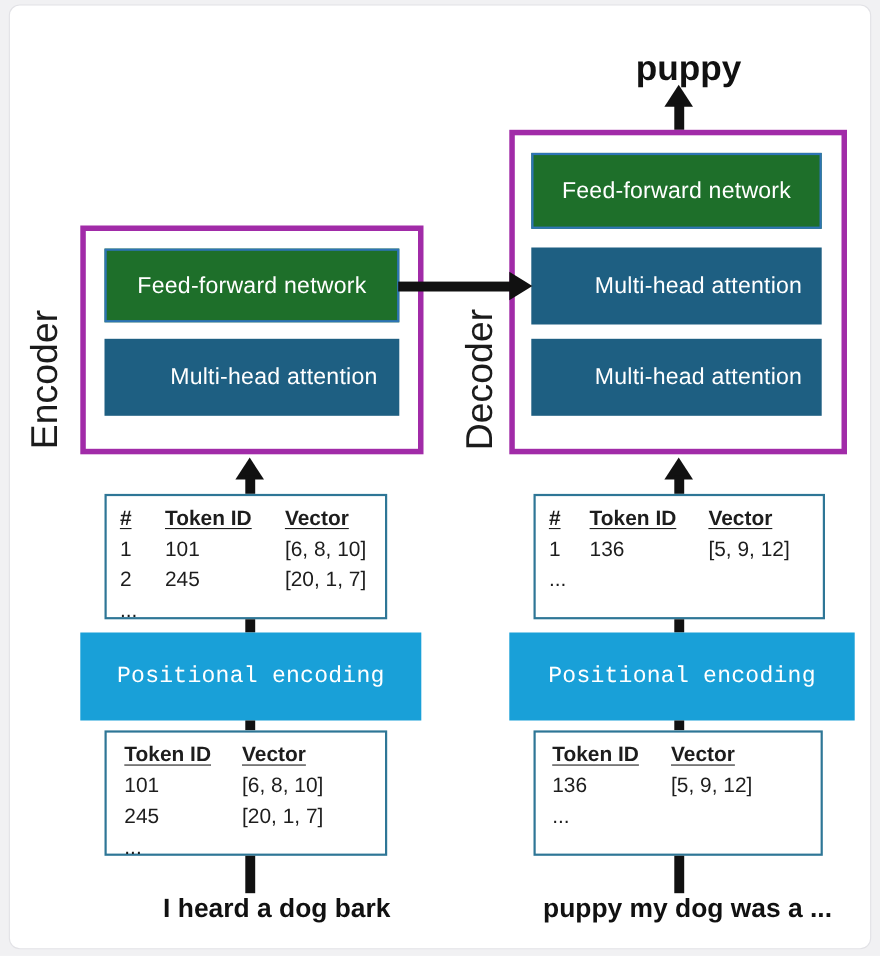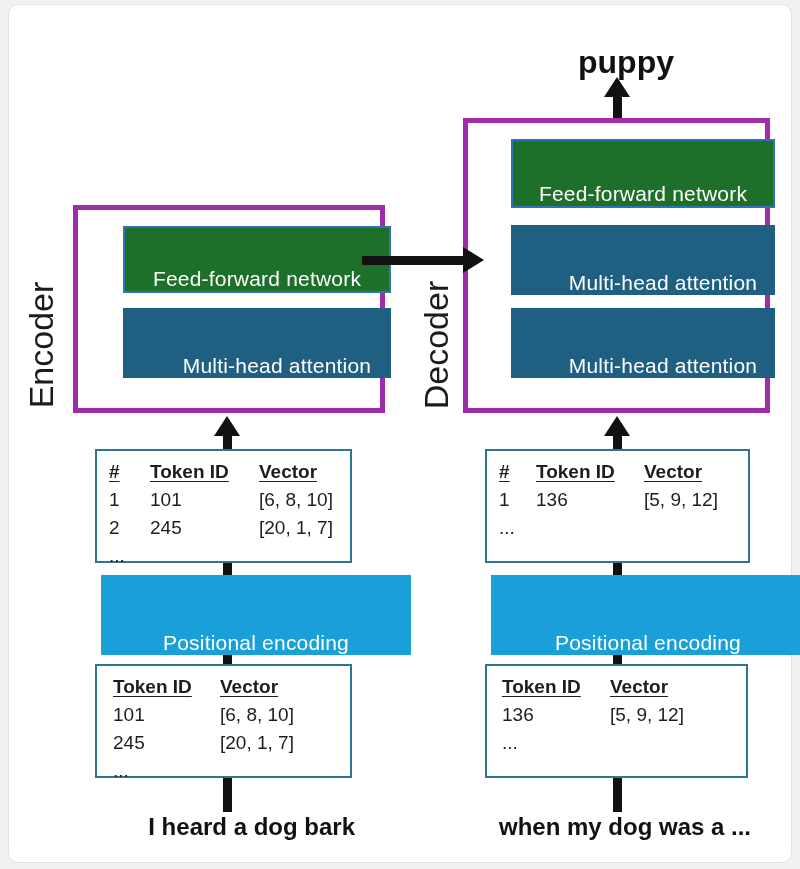--- a/index.html
+++ b/index.html
@@ -16,26 +16,26 @@
   .abs{position:absolute;}
 
   
   .block-frame{
     position:absolute;background:#ffffff;
     border:5px solid var(--purple,#A12BA8);
     box-sizing:border-box;
   }
   
   .layer{
-    position:absolute;display:flex;align-items:flex-end;justify-content:center;
-    color:#ffffff;font-size:21px;letter-spacing:.2px;box-sizing:border-box;margin-left:28px;
+    position:absolute;display:flex;align-items:center;justify-content:center;
+    color:#ffffff;font-size:21px;letter-spacing:.2px;box-sizing:border-box;
   }
   .layer.green{background:var(--green,#1E6F2A);border:2px solid var(--green-border,#2E74B5);}
   .layer.blue{background:var(--dark-blue,#1E5F82);padding-left:40px;}
-  .layer.cyan{background:var(--cyan,#19A0D8);}
+  .layer.cyan{background:var(--cyan,#19A0D8);font-family:Liberation Mono, monospace;}
 
   
   .side-label{
     position:absolute;width:200px;height:42px;line-height:42px;
     text-align:center;font-size:34px;color:#1b1b1b;
     transform:rotate(-90deg);
   }
 
   
   .stem{position:absolute;background:var(--arrow,#111111);}
@@ -197,13 +197,13 @@
   <div class="tok-row">
     <span class="tok-cell r2a">...</span>
     <span class="tok-cell"></span>
   </div>
 </div>
 
 <div class="stem" style="left:223px;top:778px;width:9px;height:34px;"></div>
 <div class="stem" style="left:613px;top:778px;width:9px;height:34px;"></div>
 
 <div class="word-label sentence abs" style="left:45px;top:813px;width:310px;text-align:right;">I heard a dog bark</div>
-<div class="word-label sentence abs" style="left:470px;top:813px;width:310px;">when my dog was a ...</div>
+<div class="word-label sentence abs" style="left:470px;top:813px;width:310px;">puppy my dog was a ...</div>
 
 </body></html>

